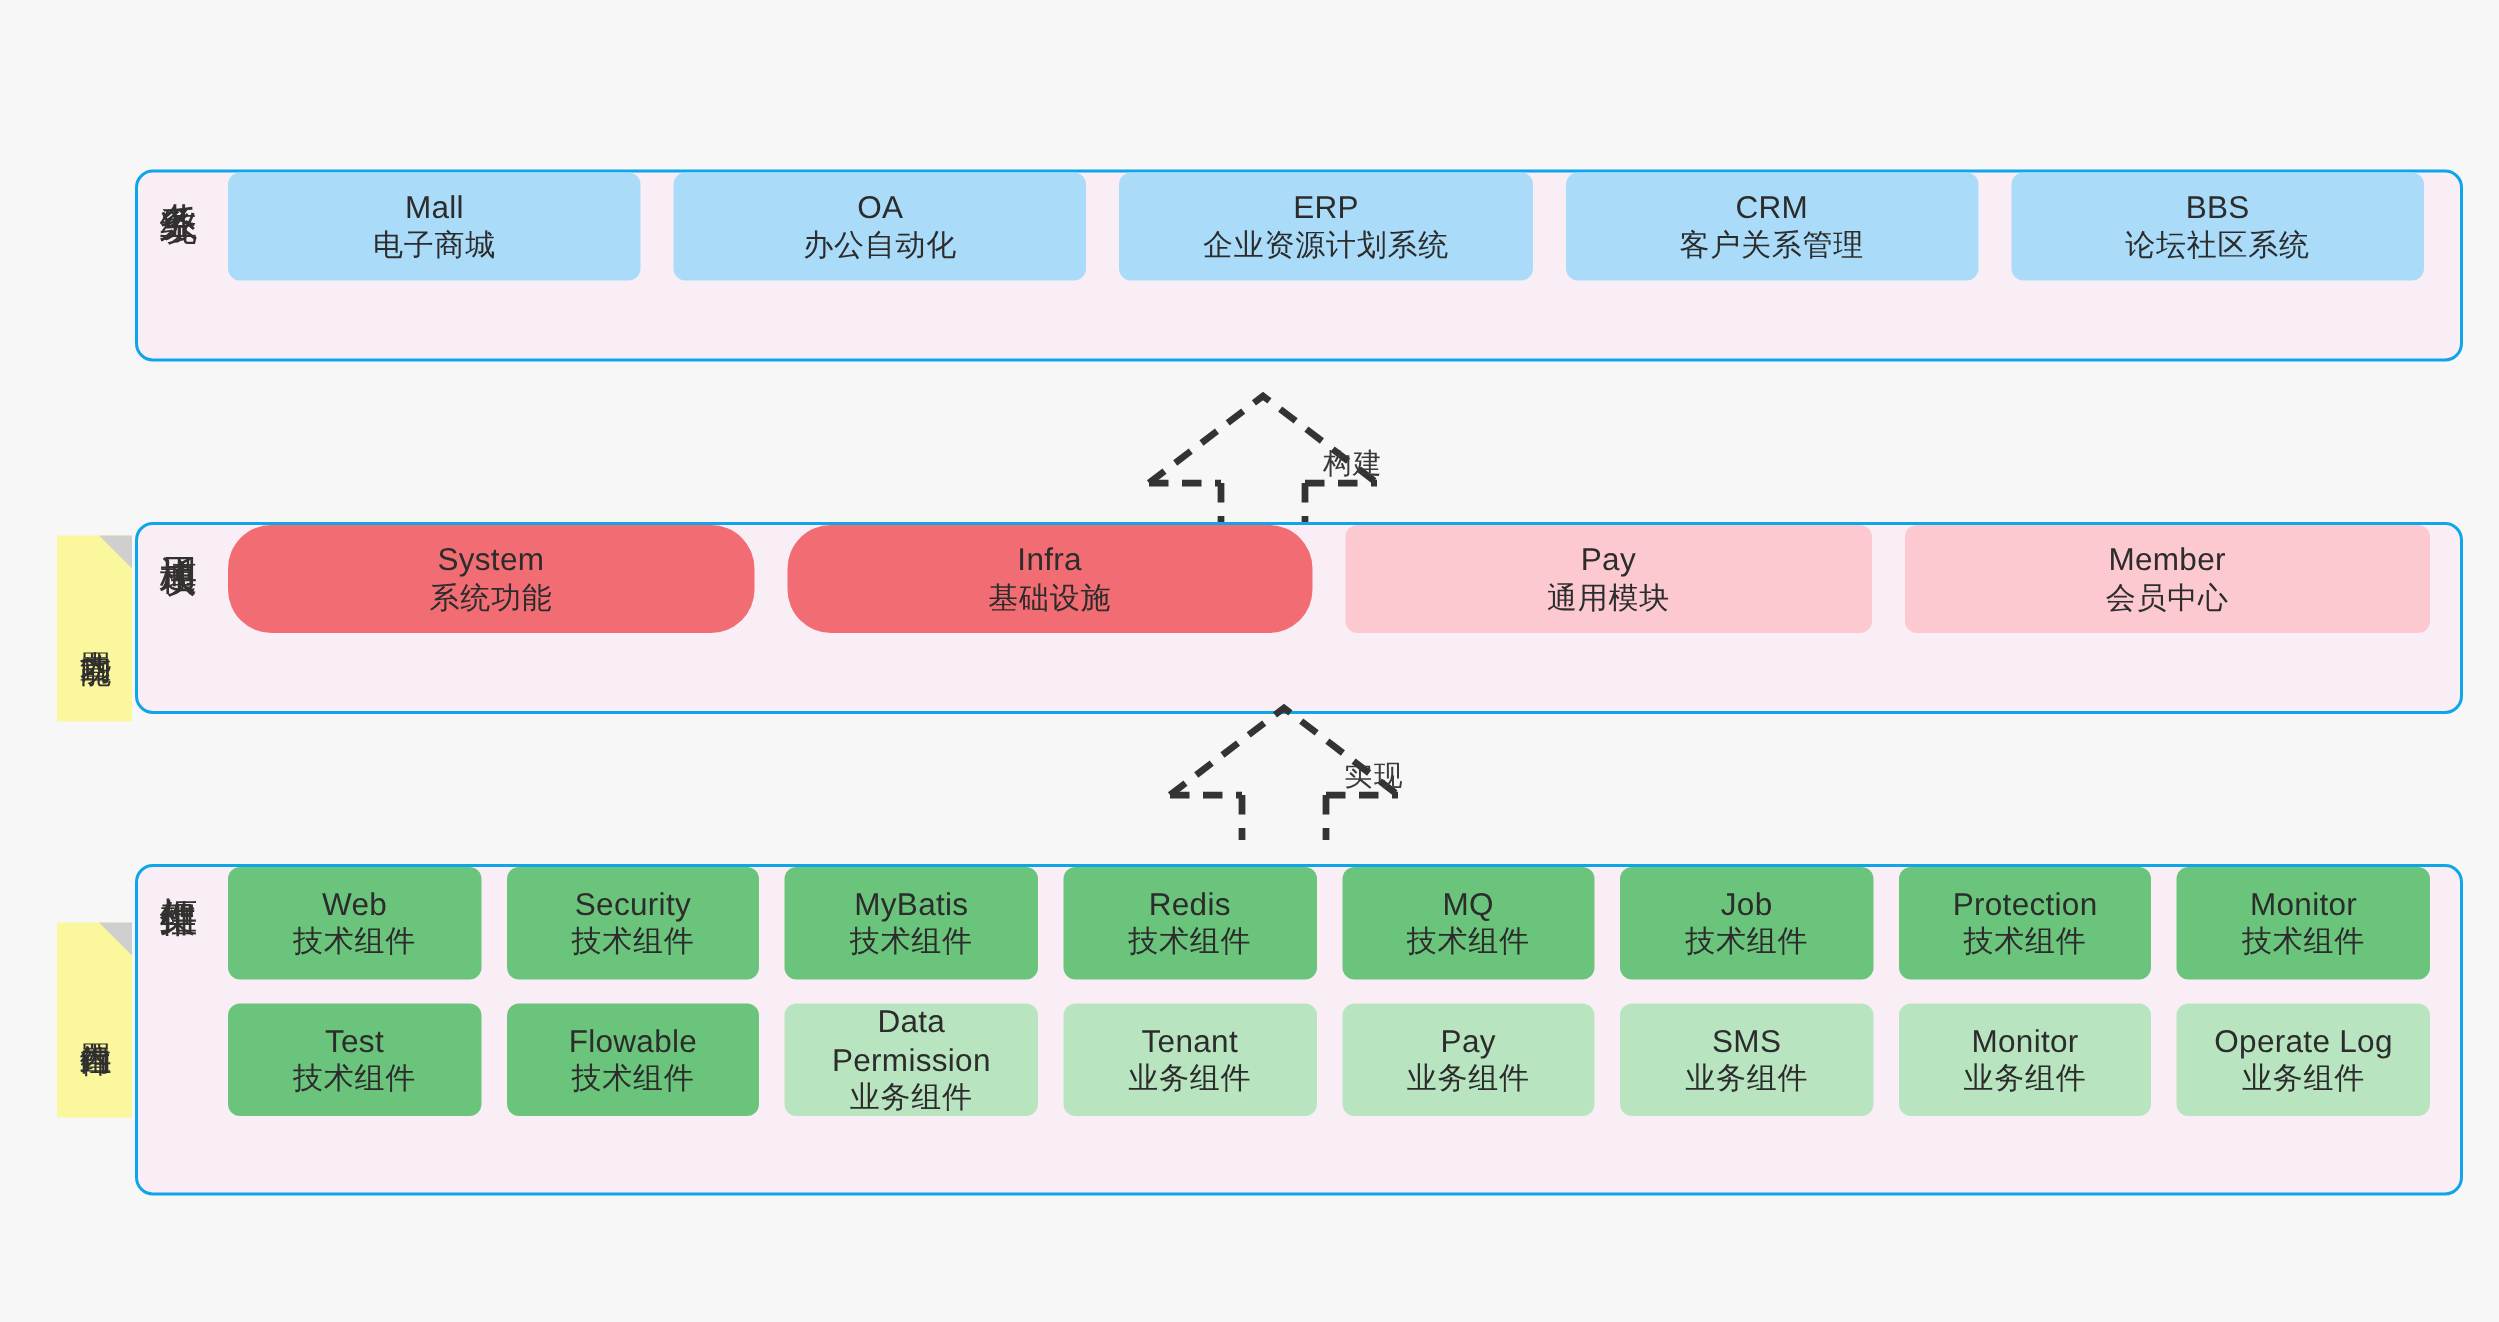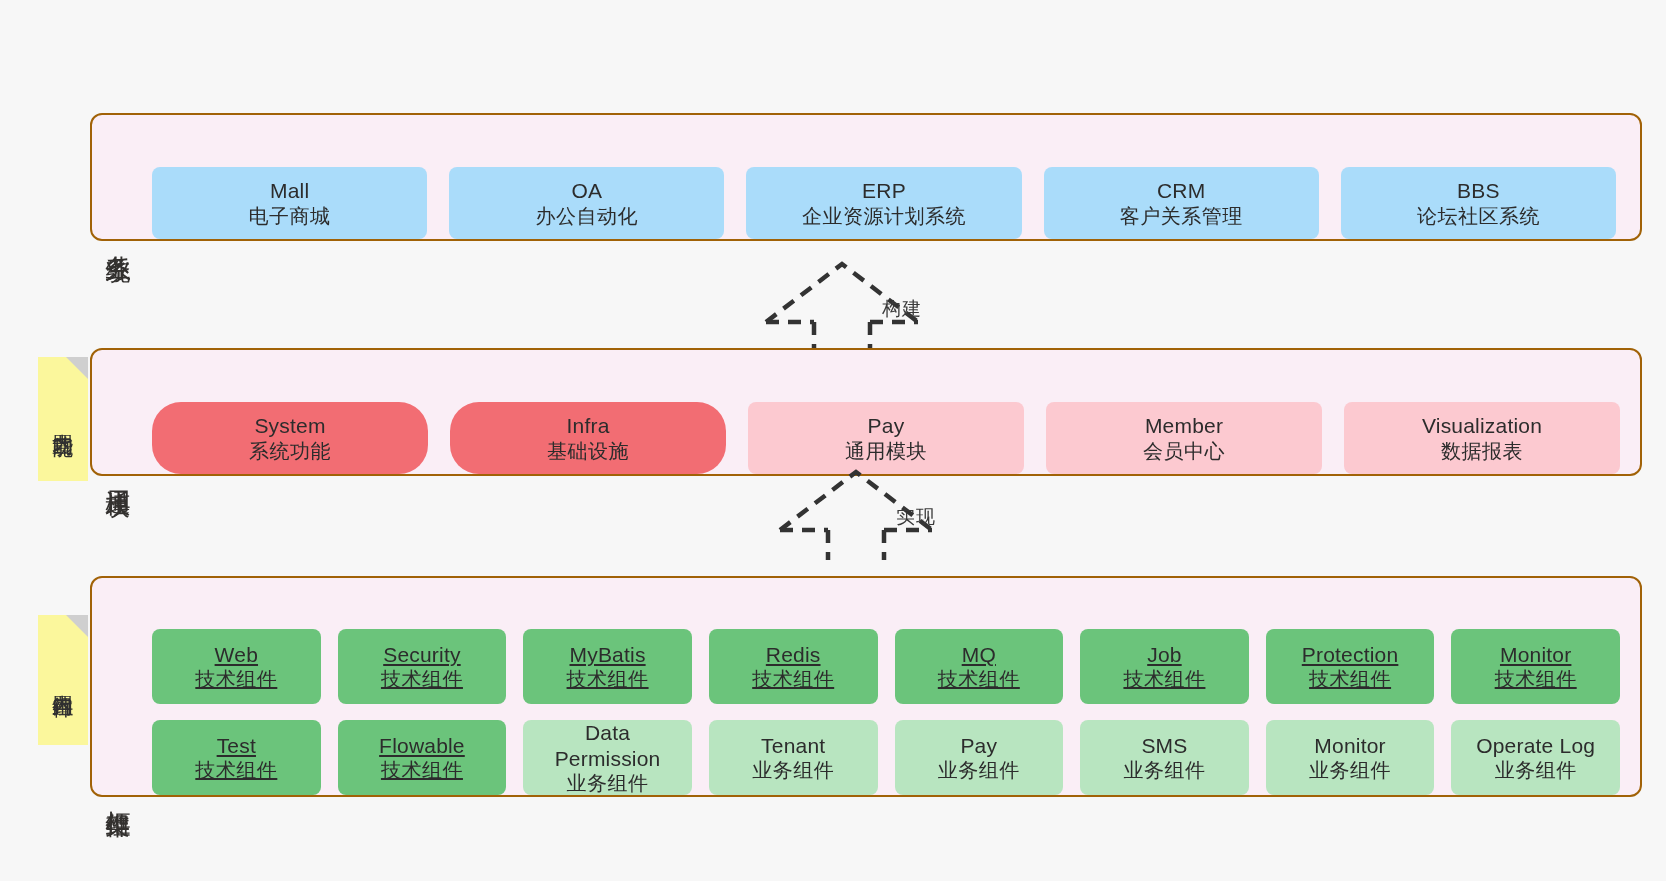--- a/index.html
+++ b/index.html
@@ -19,25 +19,25 @@
     left: 0; top: 0;
     width: 1666px;
     height: 881px;
   }
 
   
   .layer {
     position: absolute;
     box-sizing: border-box;
     background: #faeef6;
-    border: 2px solid #a16207;
+    border: 2px solid #0ea5e9;
     border-radius: 12px;
     display: flex;
     flex-direction: row;
-    align-items: flex-end;
+    align-items: flex-start;
   }
   .layer-title {
     flex: 0 0 auto;
     width: 52px;
     display: flex;
     align-items: center;
     justify-content: center;
     font-size: 25px;
     color: #33312f;
     letter-spacing: 1px;
@@ -82,21 +82,21 @@
     letter-spacing: 0.2px;
   }
   .node .cn {
     font-size: 20px;
     letter-spacing: 0.5px;
   }
 
   .n-blue      { background: #aadcfa; }
   .n-red       { background: #f26d73; border-radius: 29px; }
   .n-pink      { background: #fcc9d0; }
-  .n-green     { background: #6bc47b; text-decoration: underline; }
+  .n-green     { background: #6bc47b; }
   .n-lgreen    { background: #b8e5c0; }
 
   
   #layer-business  { left: 90px;  top: 113px; width: 1552px; height: 128px; }
   #layer-business .layer-body { padding-right: 24px; }
   #layer-business .node { height: 72px; }
 
   #layer-common    { left: 90px;  top: 348px; width: 1552px; height: 128px; }
   #layer-common .node { height: 72px; }
 
@@ -218,24 +218,20 @@
           <span class="cn">基础设施</span>
         </div>
         <div class="node n-pink">
           <span class="en">Pay</span>
           <span class="cn">通用模块</span>
         </div>
         <div class="node n-pink">
           <span class="en">Member</span>
           <span class="cn">会员中心</span>
         </div>
-        <div class="node n-pink">
-          <span class="en">Visualization</span>
-          <span class="cn">数据报表</span>
-        </div>
       </div>
     </div>
   </div>
 
   <div class="arrow" id="arrow-impl">
     <svg width="160" height="92" viewBox="0 0 160 92">
       <g fill="none" stroke="#333333" stroke-width="4.5" stroke-dasharray="13,9" stroke-linecap="butt">
         <path d="M 4 62 L 80 4 L 156 62"></path>
         <path d="M 4 62 L 52 62"></path>
         <path d="M 108 62 L 156 62"></path>

